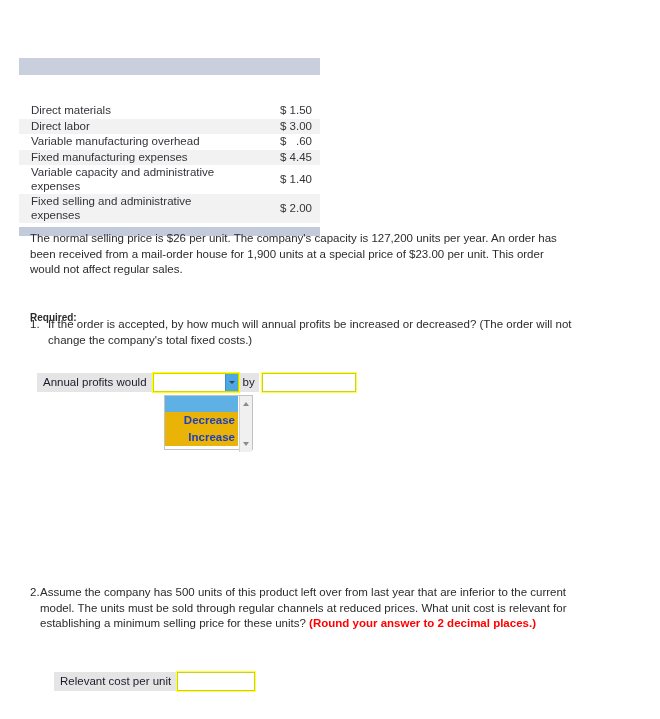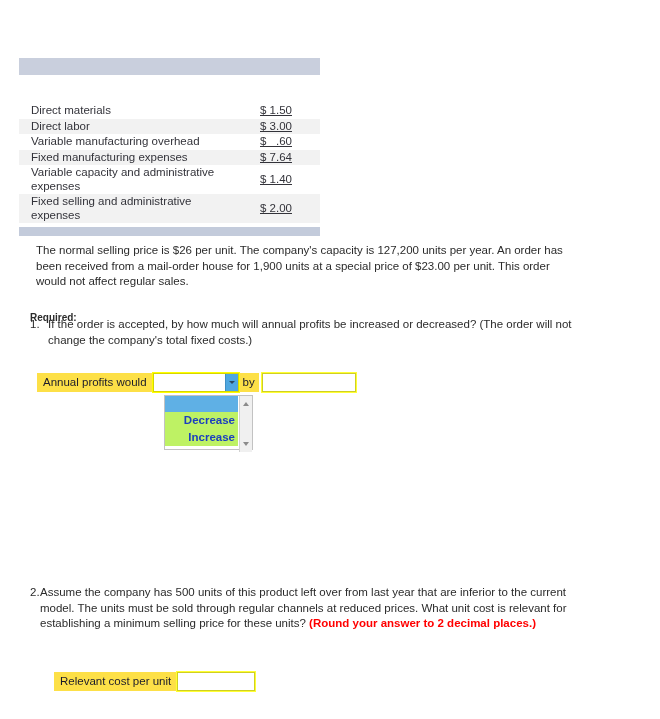--- a/index.html
+++ b/index.html
@@ -61,36 +61,34 @@
     padding: 0;
     vertical-align: middle;
   }
   .cost-table td.lbl {
     padding: 1px 4px 1px 12px;
     line-height: 13.5px;
   }
   .cost-table td.val {
     width: 72px;
     padding: 1px 8px 1px 0;
-    text-align: center;
+    text-align: right;
     white-space: pre;
     line-height: 13.5px;
-    text-decoration: underline;
   }
   .cost-table tr.alt td { background: #f2f2f2; }
   .cost-table tr.plain td { background: #ffffff; }
 
   
   .mid-para {
     position: absolute;
-    left: 36px;
+    left: 30px;
     top: 231px;
     width: 545px;
     line-height: 15.5px;
-    margin-top: 12px;
   }
 
   
   .required-head {
     position: absolute;
     left: 30px;
     top: 312px;
     font-weight: bold;
     font-size: 10px;
   }
@@ -117,21 +115,21 @@
 
   
   .answer-row1 {
     position: absolute;
     left: 37px;
     top: 373px;
     height: 19px;
   }
   .lbl-band {
     display: inline-block;
-    background: #fde047;
+    background: #e5e5e5;
     color: #1b1b2b;
     font-size: 11.5px;
     height: 19px;
     line-height: 19px;
     padding: 0 6px 0 6px;
     vertical-align: top;
     box-sizing: border-box;
   }
   .lbl-band.by {
     padding: 0 4px;
@@ -215,21 +213,21 @@
   }
   .dd-opt {
     height: 17px;
     line-height: 17px;
     font-size: 11.5px;
     font-weight: bold;
     color: #1b3fbf;
     text-align: right;
     padding-right: 3px;
     white-space: nowrap;
-    background: #bef264;
+    background: #eab308;
   }
   .dd-opt.blank {
     background: #5fb0e5;
     height: 16px;
     color: transparent;
   }
   .dd-scroll {
     position: absolute;
     right: 0;
     top: 0;
@@ -283,21 +281,21 @@
         <tr class="alt">
           <td class="lbl">Direct labor</td>
           <td class="val">$ 3.00</td>
         </tr>
         <tr class="plain">
           <td class="lbl">Variable manufacturing overhead</td>
           <td class="val">$   .60</td>
         </tr>
         <tr class="alt">
           <td class="lbl">Fixed manufacturing expenses</td>
-          <td class="val">$ 7.64</td>
+          <td class="val">$ 4.45</td>
         </tr>
         <tr class="plain">
           <td class="lbl">Variable capacity and administrative expenses</td>
           <td class="val">$ 1.40</td>
         </tr>
         <tr class="alt">
           <td class="lbl">Fixed selling and administrative expenses</td>
           <td class="val">$ 2.00</td>
         </tr>
       </tbody>

